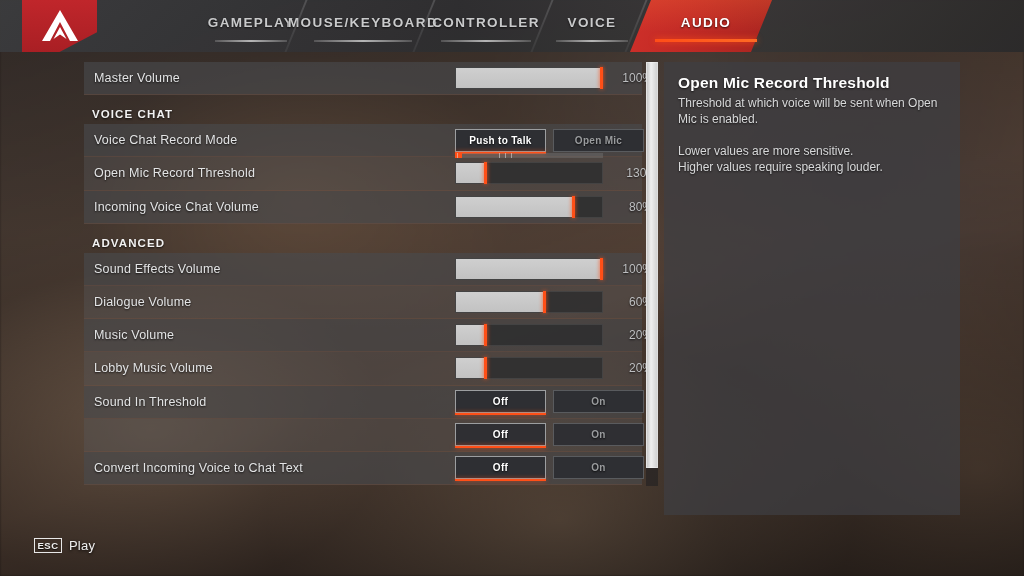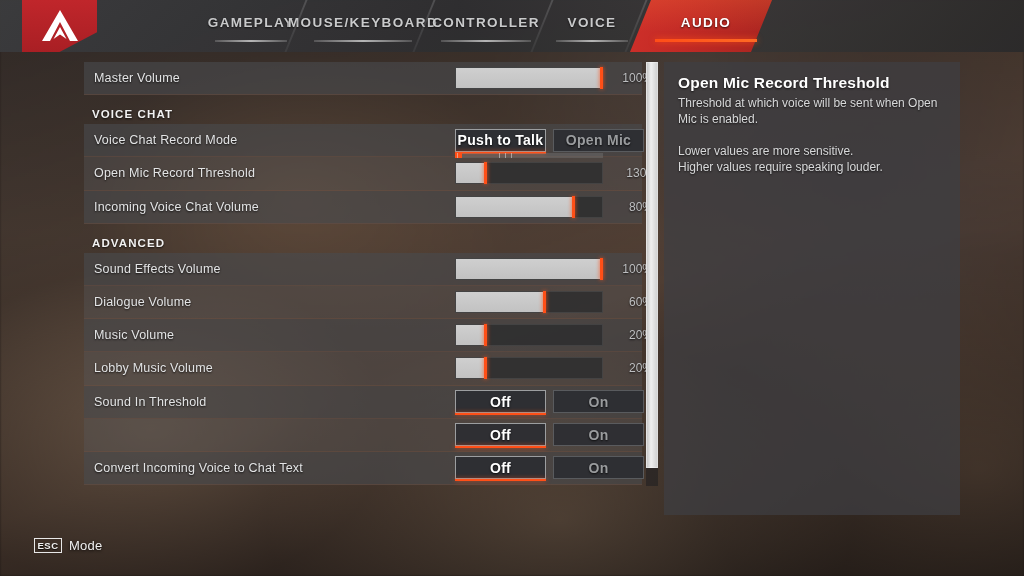--- a/index.html
+++ b/index.html
@@ -130,21 +130,21 @@
     color:#bdbec0; font-size:12px; text-shadow:0 1px 2px rgba(0,0,0,.7);
   }
 
   
   .optbtns { position:absolute; left:371px; top:0; height:100%; width:195px; display:flex; align-items:center; gap:7px; }
   .optbtn {
     position:relative; width:91px; height:23px;
     display:flex; align-items:center; justify-content:center;
     background:rgba(44,46,50,.92);
     border:1px solid rgba(125,127,130,.55);
-    color:#9a9c9e; font-size:14px; font-weight:bold; letter-spacing:.3px;
+    color:#9a9c9e; font-size:10px; font-weight:bold; letter-spacing:.3px;
     cursor:pointer; text-shadow:0 1px 2px rgba(0,0,0,.8);
   }
   .optbtn.sel { color:#ffffff; border-color:rgba(175,177,180,.85); }
   .optbtn.sel:after {
     content:""; position:absolute; left:-1px; right:-1px; bottom:-3px; height:2px;
     background:#ff4f17; box-shadow:0 0 5px rgba(255,80,25,.85);
   }
 
   
   #scrollbar {
@@ -376,18 +376,18 @@
   <div class="title">Open Mic Record Threshold</div>
   <div class="ptext">Threshold at which voice will be sent when Open Mic is enabled.</div>
   <div class="gap"></div>
   <div class="ptext">Lower values are more sensitive.</div>
   <div class="ptext">Higher values require speaking louder.</div>
 </div>
 
 <div id="footer">
   <div class="fitem" id="f-back">
     <span class="esckey">ESC</span>
-    <span>Mode</span>
+    <span>Play</span>
   </div>
   <div class="fitem" id="f-restore">
     <span>Restore Defaults</span>
   </div>
 </div>
 
 </body></html>

